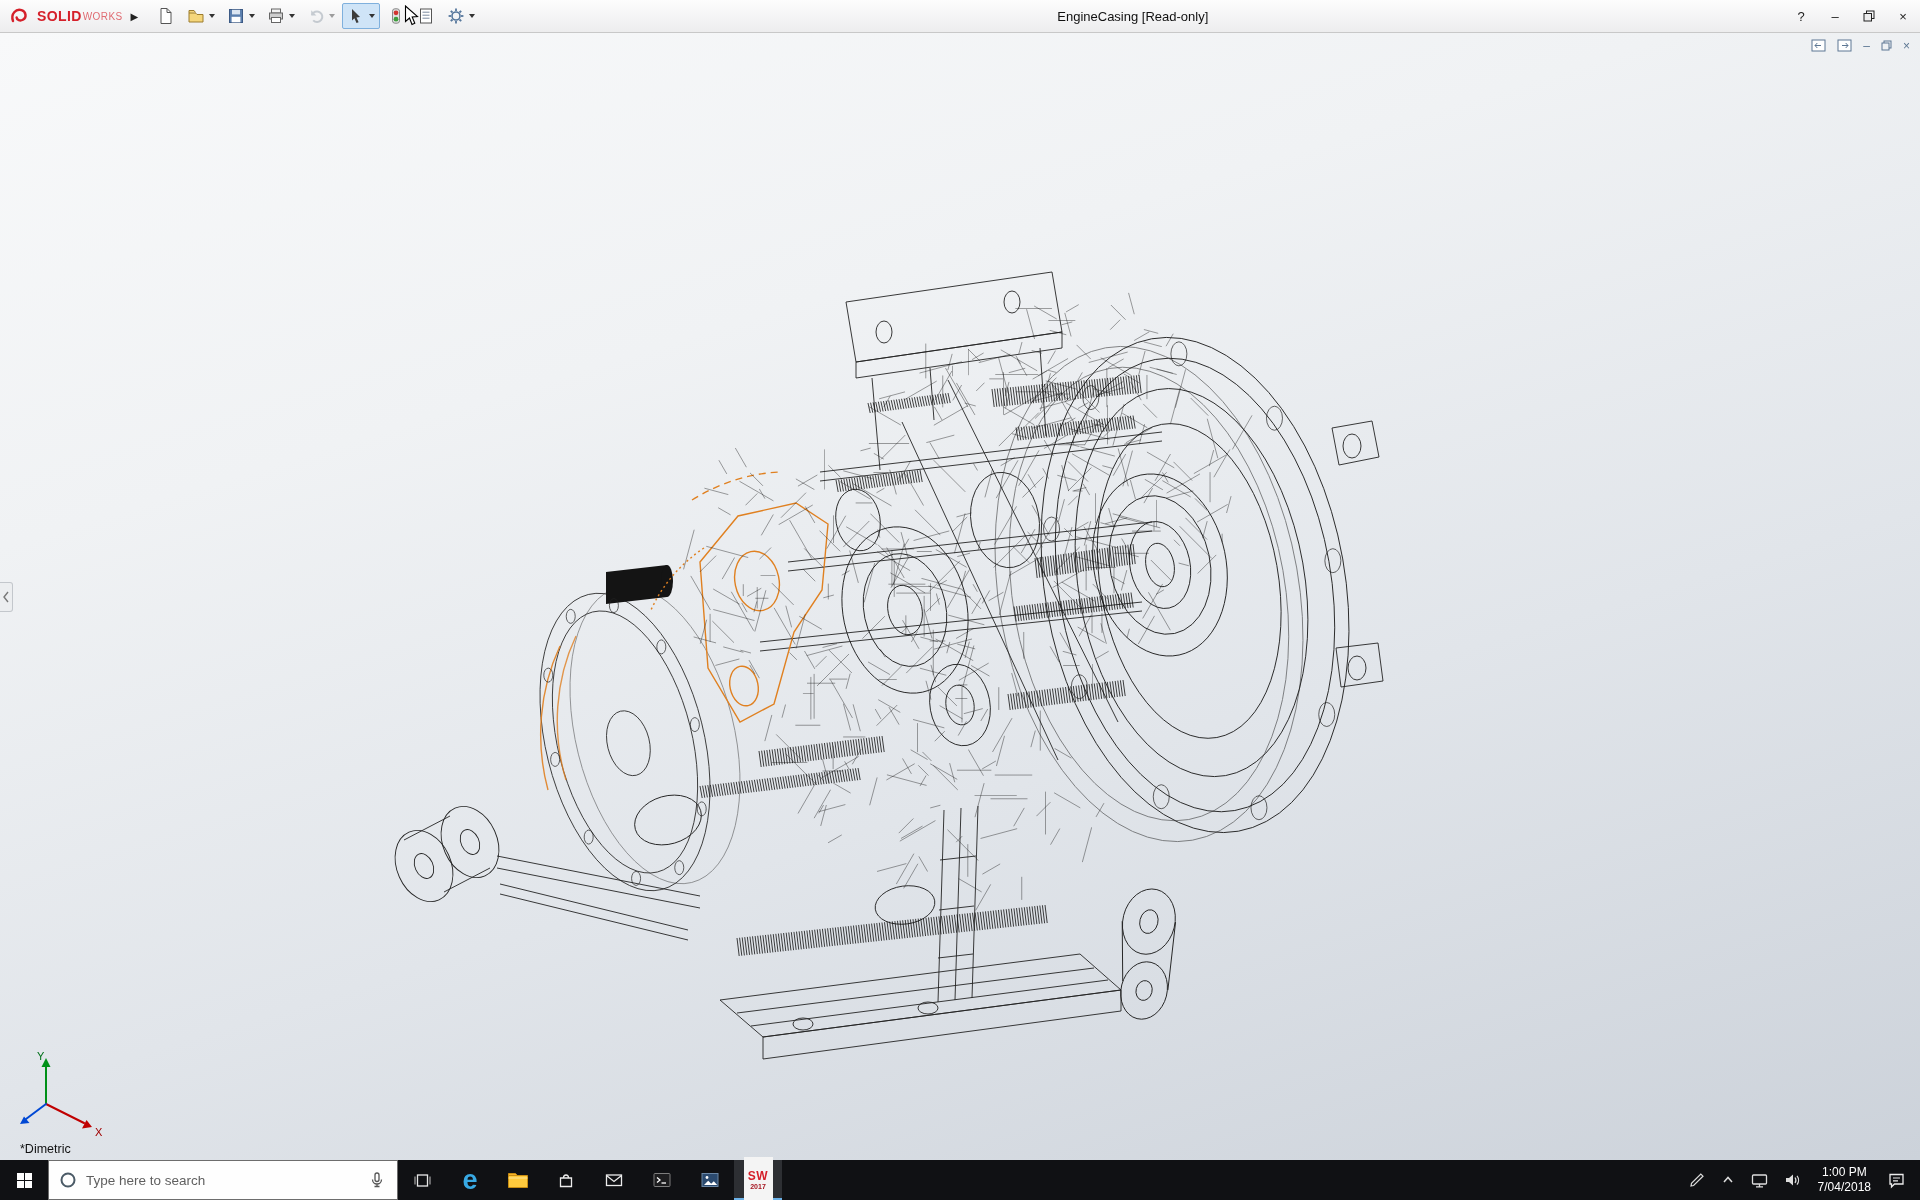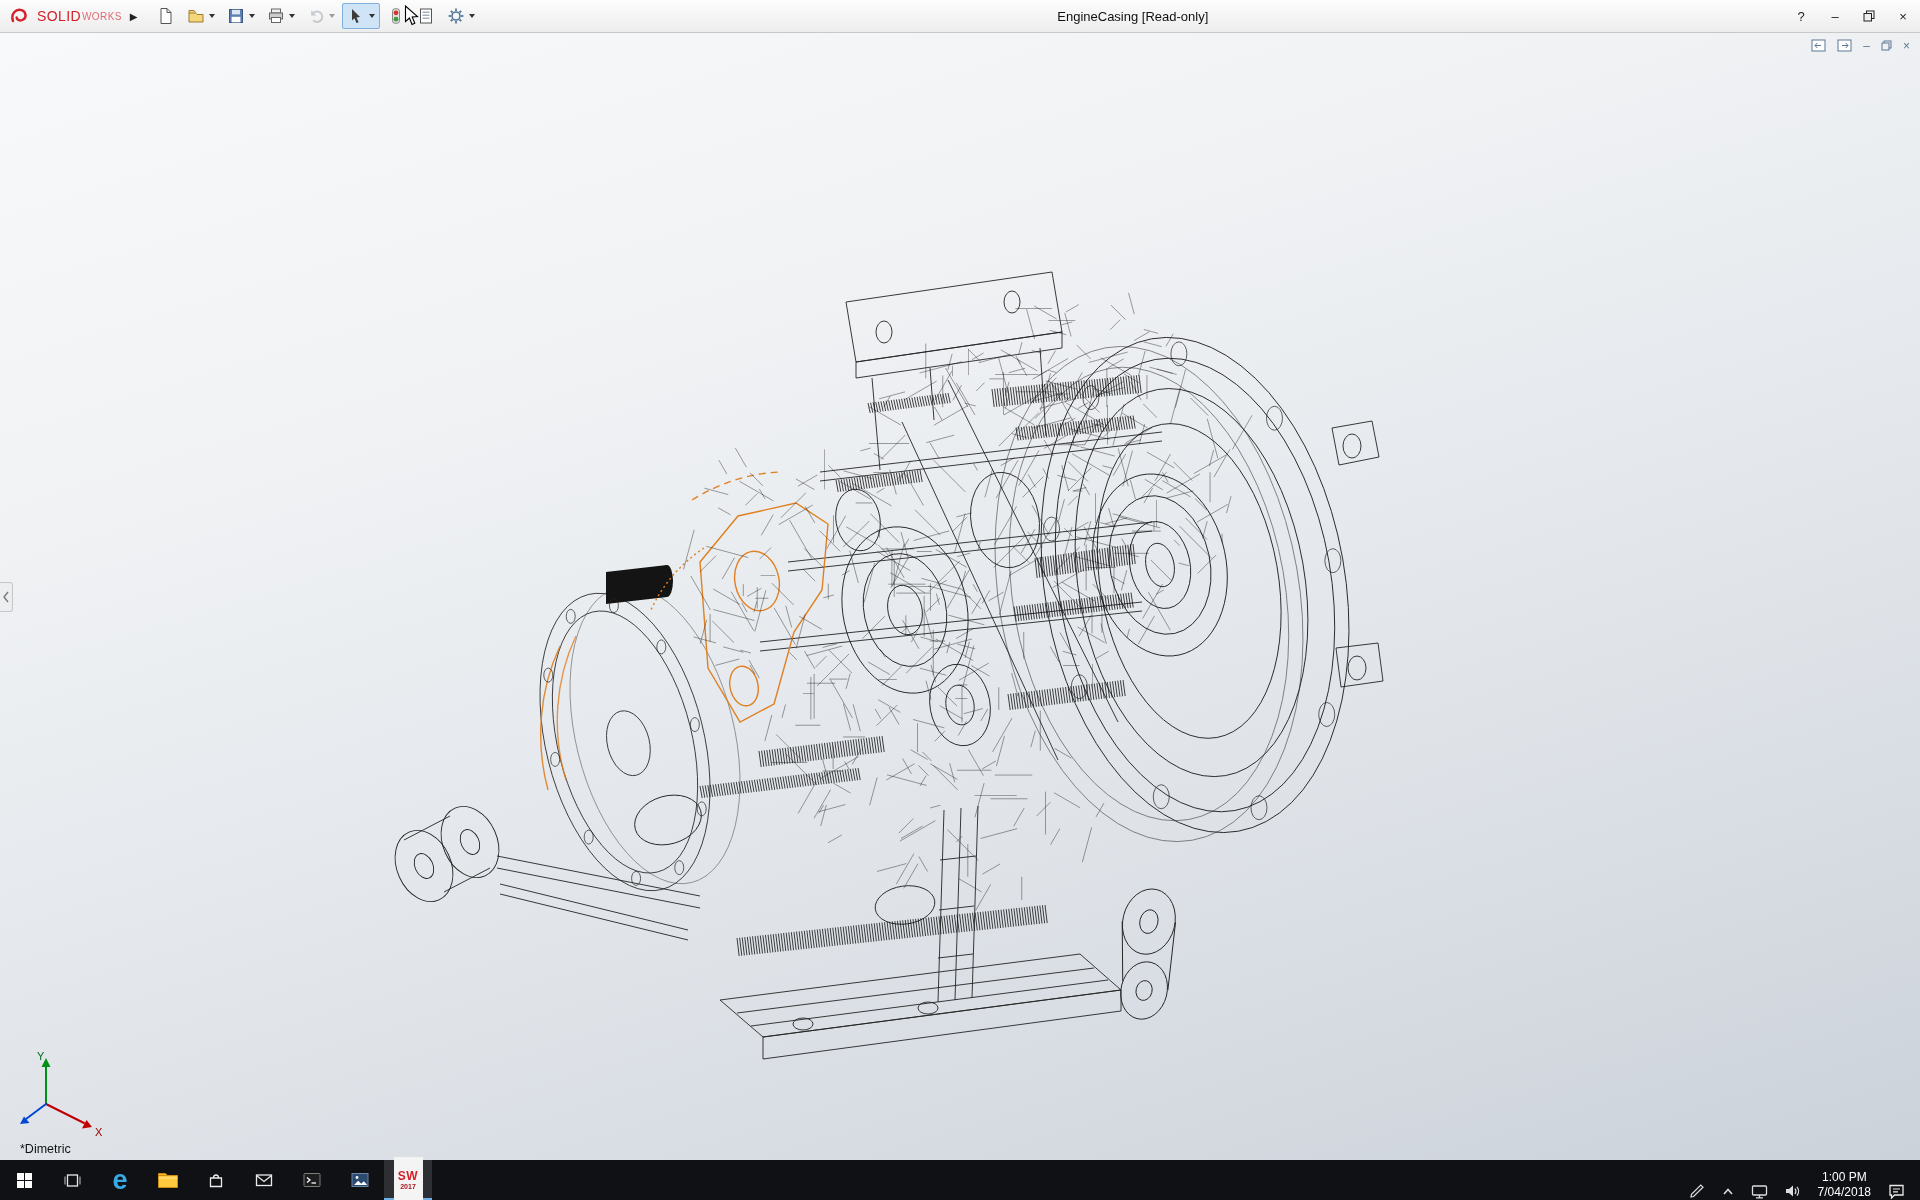--- a/index.html
+++ b/index.html
@@ -1,21 +1,21 @@
 <!DOCTYPE html>
 <html><head>
 <meta charset="utf-8">
 <style>
   *{margin:0;padding:0;box-sizing:border-box}
   html,body{width:1920px;height:1200px;overflow:hidden;font-family:"Liberation Sans",sans-serif;background:#e8eaed}
 
   
   .titlebar{position:fixed;top:0;left:0;right:0;height:33px;background:linear-gradient(#fdfdfd,#ededee);border-bottom:1px solid #c8c8c8;display:flex;align-items:center;z-index:30;padding-left:8px}
   .brand{display:flex;align-items:center;gap:5px}
-  .brand-bold{font-size:14px;font-weight:400;color:#d5202a;letter-spacing:.4px}
+  .brand-bold{font-size:14px;font-weight:700;color:#d5202a;letter-spacing:.4px}
   .brand-light{font-size:10px;font-weight:400;color:#d5202a;opacity:.65;letter-spacing:.4px;margin-left:-4px}
   .flyout{font-size:10px;color:#222;padding:4px 8px;cursor:pointer}
   .toolbar{display:flex;align-items:center;gap:2px;margin-left:6px}
   .tbtn{height:26px;display:flex;align-items:center;justify-content:center;padding:0 4px;border:1px solid transparent;border-radius:2px;cursor:pointer}
   .tbtn.active{border:1px solid #7fb0dd;background:#cfe4f7}
   .tbtn.disabled{opacity:.45}
   .dd{width:0;height:0;border-left:3.5px solid transparent;border-right:3.5px solid transparent;border-top:4px solid #333;margin-left:4px}
   .doc-title{position:absolute;left:59%;transform:translateX(-50%);top:0;line-height:33px;font-size:13px;color:#111;white-space:nowrap}
   .win-controls{margin-left:auto;display:flex;align-items:center;gap:0}
   .wbtn{width:34px;height:33px;display:flex;align-items:center;justify-content:center;font-size:13px;color:#222;cursor:pointer}
@@ -36,21 +36,21 @@
   .tb-btn{width:48px;display:flex;align-items:center;justify-content:center;cursor:pointer}
   .search{width:350px;background:#fefefe;border:1px solid #6d6d6d;display:flex;align-items:center;gap:9px;padding:0 10px;cursor:text}
   .search input{border:none;outline:none;flex:1;font-size:13.5px;color:#444;background:transparent;font-family:"Liberation Sans",sans-serif}
   .search input::placeholder{color:#5f5f5f}
   .slot{width:48px;display:flex;align-items:center;justify-content:center;cursor:pointer;position:relative}
   .slot.active{background:#2d2f33;box-shadow:inset 0 -2px 0 #6cb2e8}
   .edge-e{font-size:27px;font-weight:700;color:#38a9e4;line-height:1}
   .swicon{width:29px;height:46px;background:#f4f4f4;border-radius:0;display:flex;flex-direction:column;align-items:center;justify-content:center;line-height:1}
   .swicon .sw{color:#d5202a;font-weight:700;font-size:12px;letter-spacing:.5px}
   .swicon .yr{color:#a51420;font-size:7px;font-weight:700;margin-top:1px}
-  .tray{margin-left:auto;display:flex;align-items:flex-end}
+  .tray{margin-left:auto;display:flex;align-items:center}
   .tray-btn{display:flex;align-items:center;justify-content:center;padding:0 7px;cursor:pointer}
   .clock{display:flex;flex-direction:column;align-items:center;justify-content:center;font-size:12px;line-height:15px;padding:0 9px;cursor:pointer;text-align:center}
   .show-desktop{width:7px;border-left:1px solid #3a3a3a;cursor:pointer}
 </style>
 </head>
 <body>
 
 <div class="titlebar">
   <div class="brand">
     <svg width="24" height="18" viewBox="0 0 24 18">
@@ -1318,20 +1318,30 @@
 <div class="taskbar">
   <div class="tb-btn">
     <svg width="17" height="17" viewBox="0 0 17 17">
       <rect x="1" y="1" width="7" height="7" fill="#fff"></rect>
         <rect x="9" y="1" width="7" height="7" fill="#fff"></rect>
       <rect x="1" y="9" width="7" height="7" fill="#fff"></rect>
         <rect x="9" y="9" width="7" height="7" fill="#fff"></rect>
     </svg>
   </div>
 
+  <div class="search">
+    <svg width="18" height="18" viewBox="0 0 18 18">
+      <circle cx="9" cy="9" r="6.5" fill="none" stroke="#4a5a66" stroke-width="2"></circle>
+    </svg>
+    <input type="text" readonly="" placeholder="Type here to search" style="">
+    <svg width="20" height="20" viewBox="0 0 20 20">
+      <rect x="8" y="3" width="4" height="8.5" rx="2" fill="none" stroke="#555" stroke-width="1.3"></rect>
+      <path d="M5.5 9.5 a4.5 4.5 0 0 0 9 0 M10 14 V16.5 M7.5 16.5 h5" fill="none" stroke="#555" stroke-width="1.3"></path>
+    </svg>
+  </div>
 
   <div class="slot">
     <svg width="19" height="17" viewBox="0 0 19 17">
       <rect x="4.5" y="3" width="10" height="11" fill="none" stroke="#e8e8e8" stroke-width="1.3"></rect>
       <path d="M2 4.5 v8 M17 4.5 v8" stroke="#9a9a9a" stroke-width="1.3"></path>
     </svg>
   </div>
   <div class="slot">
     <span class="edge-e">e</span>
   </div>

